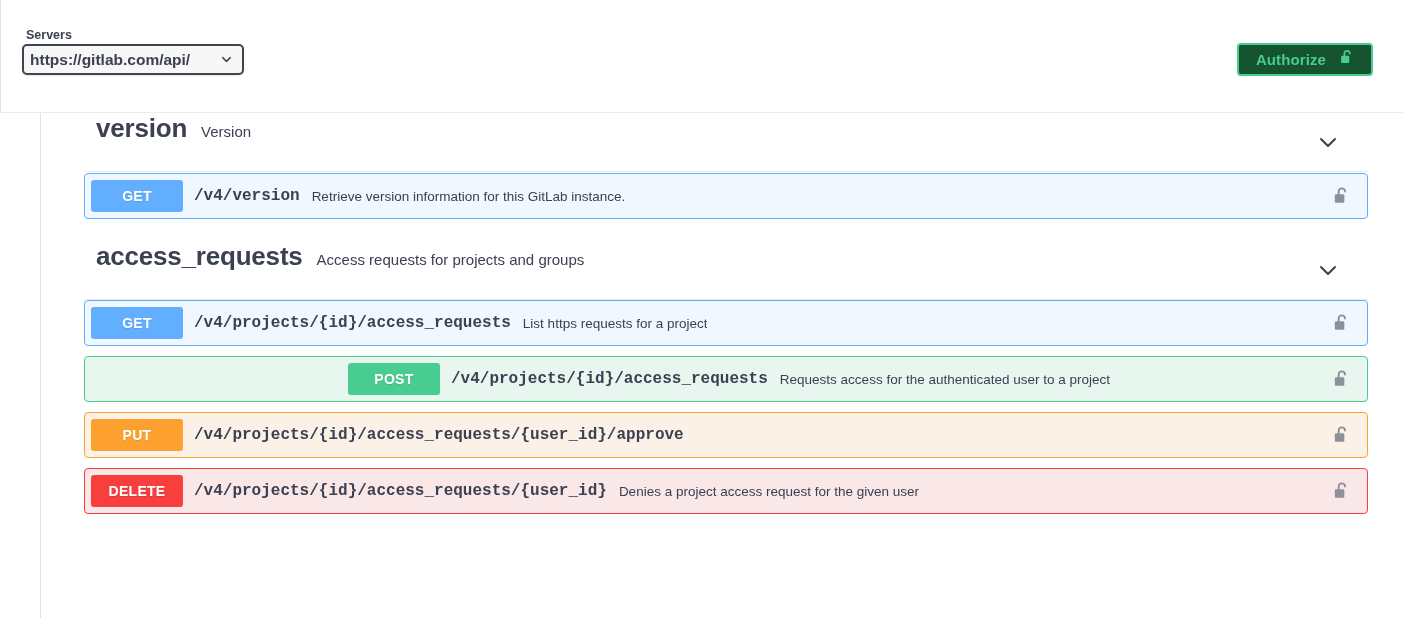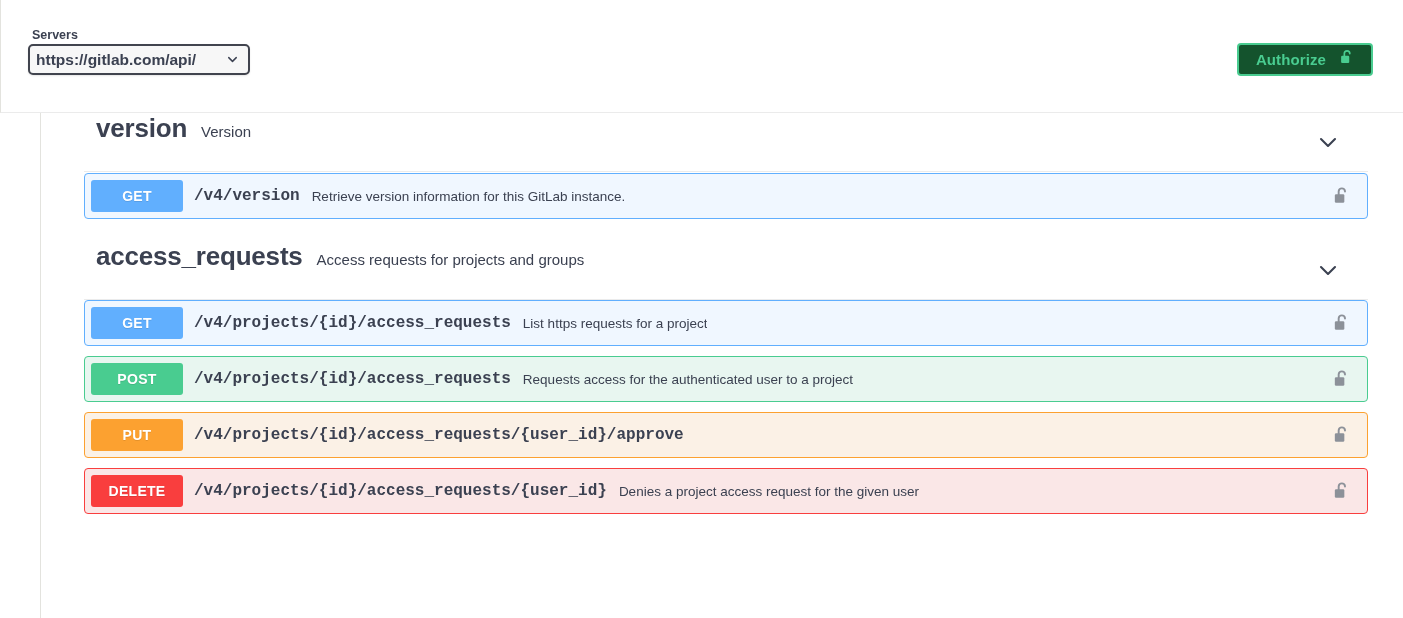--- a/index.html
+++ b/index.html
@@ -21,21 +21,21 @@
   
   .topbar {
     position: relative;
     height: 113px;
     box-sizing: border-box;
     border-bottom: 1px solid #ebebeb;
     border-left: 1px solid #e3e3de;
   }
   .servers-block {
     position: absolute;
-    left: 27px;
+    left: 21px;
     top: 28px;
   }
   .servers-label {
     font-size: 12.5px;
     font-weight: bold;
     color: #3b4151;
     font-family: "Liberation Sans", sans-serif;
     line-height: 14px;
     padding-left: 4px;
   }
@@ -183,21 +183,21 @@
     right: 17px;
     top: 50%;
     transform: translateY(-50%);
     display: flex;
     align-items: center;
   }
 
   
   .op.get      { background: #f0f7ff; border: 1px solid #61affe; }
   .op.get .method { background: #61affe; }
-  .op.post     { background: #e8f6f0; border: 1px solid #49cc90; }
+  .op.post     { background: #e8f6f0; border: 1px solid #49cc90; justify-content: center; }
   .op.post .method { background: #49cc90; }
   .op.put      { background: #fbf1e6; border: 1px solid #fca130; }
   .op.put .method { background: #fca130; }
   .op.delete   { background: #fae7e7; border: 1px solid #f93e3e; }
   .op.delete .method { background: #f93e3e; }
 
   .ops.first-group { margin-top: 1px; }
   .spacer-12 { height: 12px; }
 </style>
 </head>

